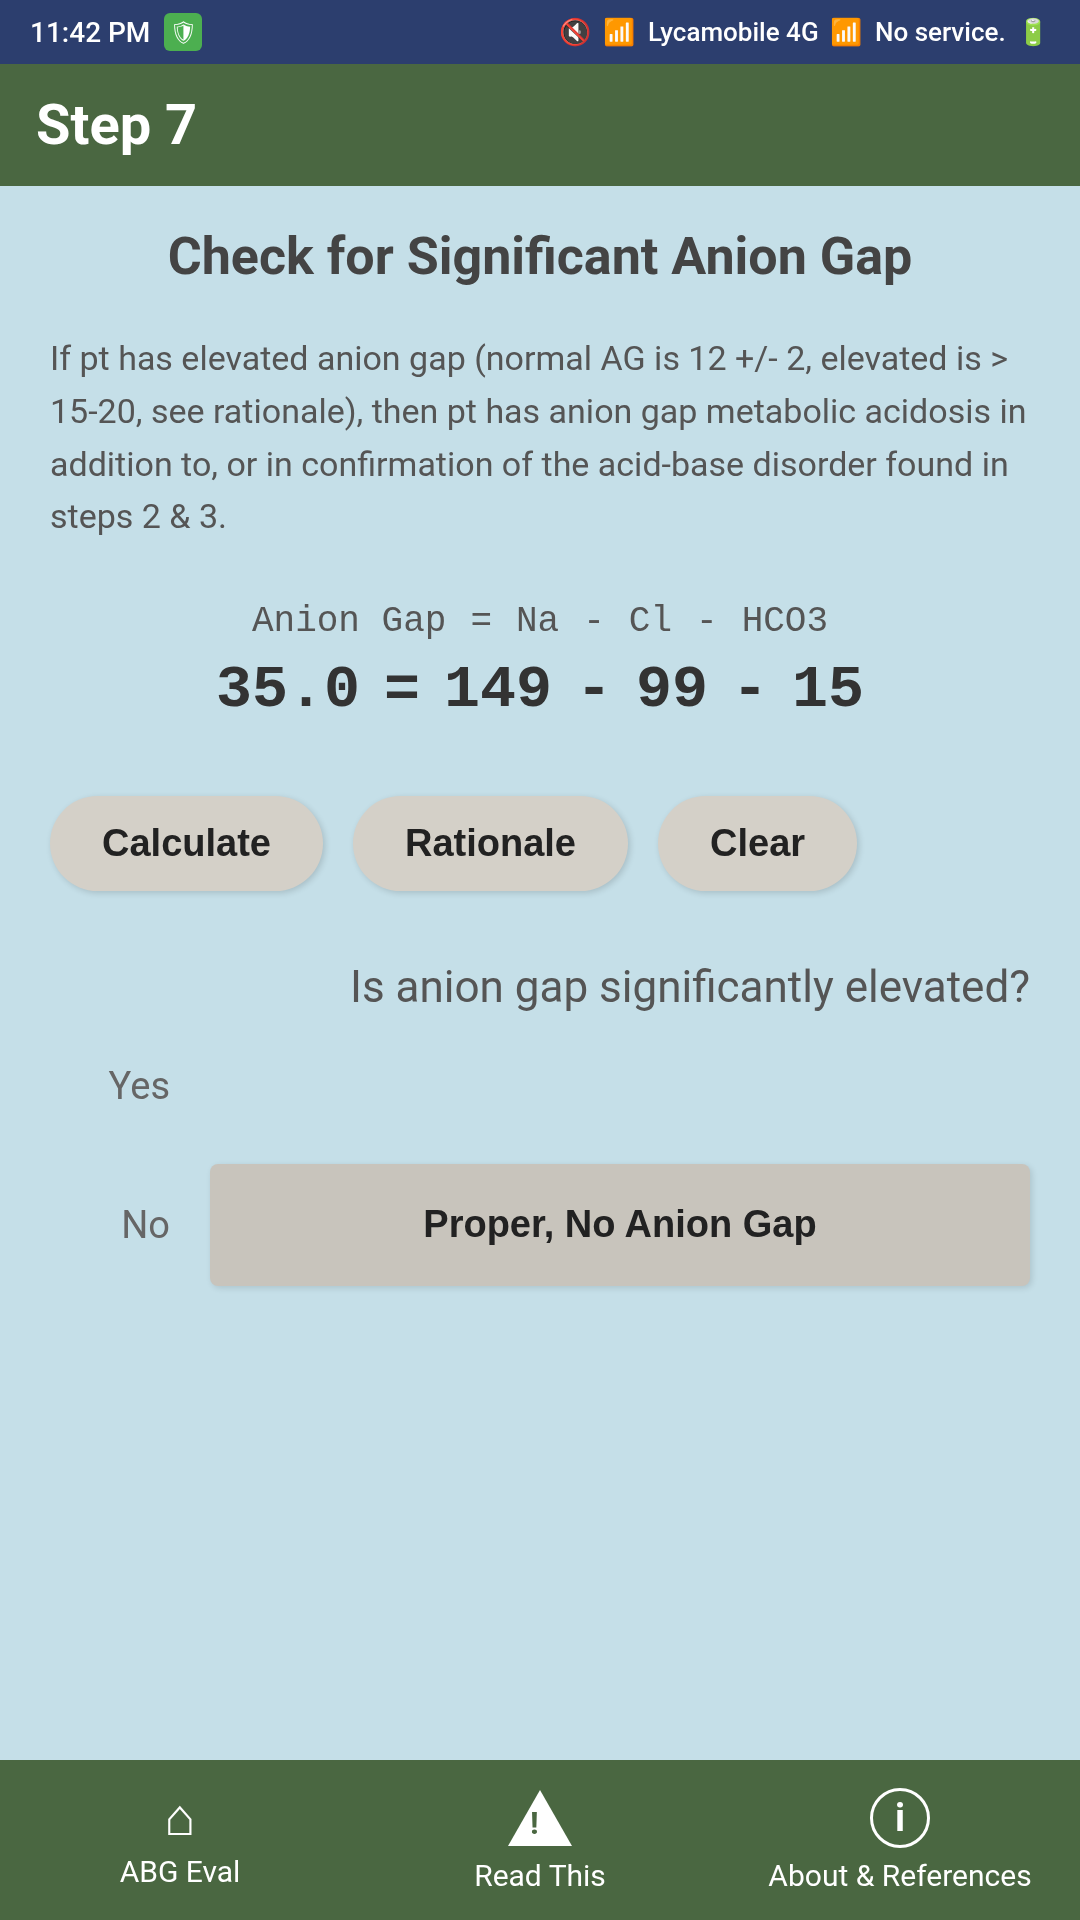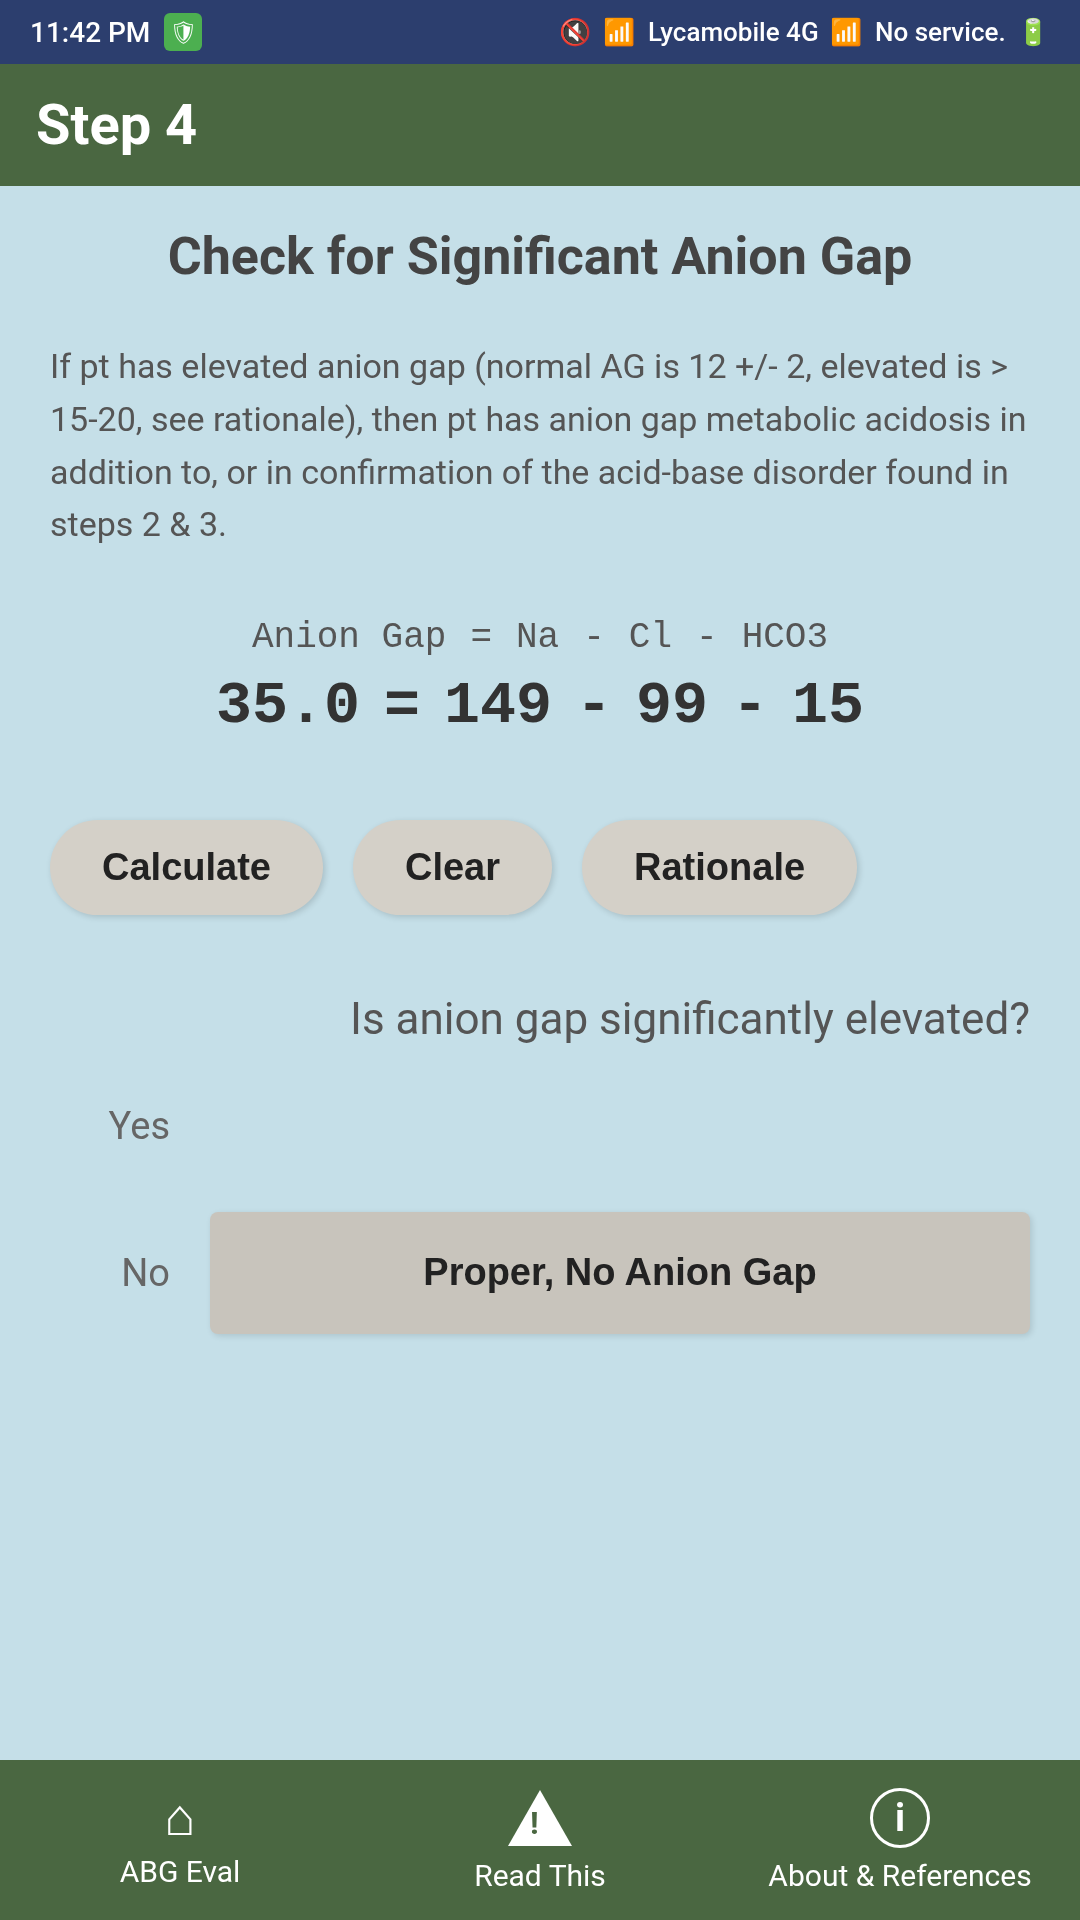--- a/index.html
+++ b/index.html
@@ -45,21 +45,21 @@
       font-weight: bold;
     }
 
     
     .main {
       flex: 1;
       background: #c5dfe8;
       padding: 40px 50px 30px;
       display: flex;
       flex-direction: column;
-      gap: 16px;
+      gap: 8px;
     }
 
     .page-title {
       text-align: center;
       font-size: 52px;
       font-weight: bold;
       color: #444;
       margin-bottom: 36px;
       line-height: 1.2;
     }
@@ -215,21 +215,21 @@
     <span>🔇</span>
     <span>📶</span>
     <span>Lycamobile 4G</span>
     <span>📶</span>
     <span>No service.</span>
     <span>🔋</span>
   </div>
 </div>
 
 <div class="header">
-  <span>Step 4</span>
+  <span>Step 7</span>
 </div>
 
 <div class="main">
 
   <div class="page-title">Check for Significant Anion Gap</div>
 
   <div class="description">If pt has elevated anion gap (normal AG is 12 +/- 2, elevated is &gt; 15-20, see rationale), then pt has anion gap metabolic acidosis in addition to, or in confirmation of the acid-base disorder found in steps 2 &amp; 3.</div>
 
   <div class="formula-section">
     <div class="formula-row">
@@ -247,22 +247,22 @@
       <span>149</span>
       <span>-</span>
       <span>99</span>
       <span>-</span>
       <span>15</span>
     </div>
   </div>
 
   <div class="buttons-row">
     <button class="btn-action">Calculate</button>
+    <button class="btn-action">Rationale</button>
     <button class="btn-action">Clear</button>
-    <button class="btn-action">Rationale</button>
   </div>
 
   <div class="question">Is anion gap significantly elevated?</div>
 
   <div class="answer-row">
     <span class="answer-label">Yes</span>
   </div>
 
   <div class="answer-row">
     <span class="answer-label">No</span>

